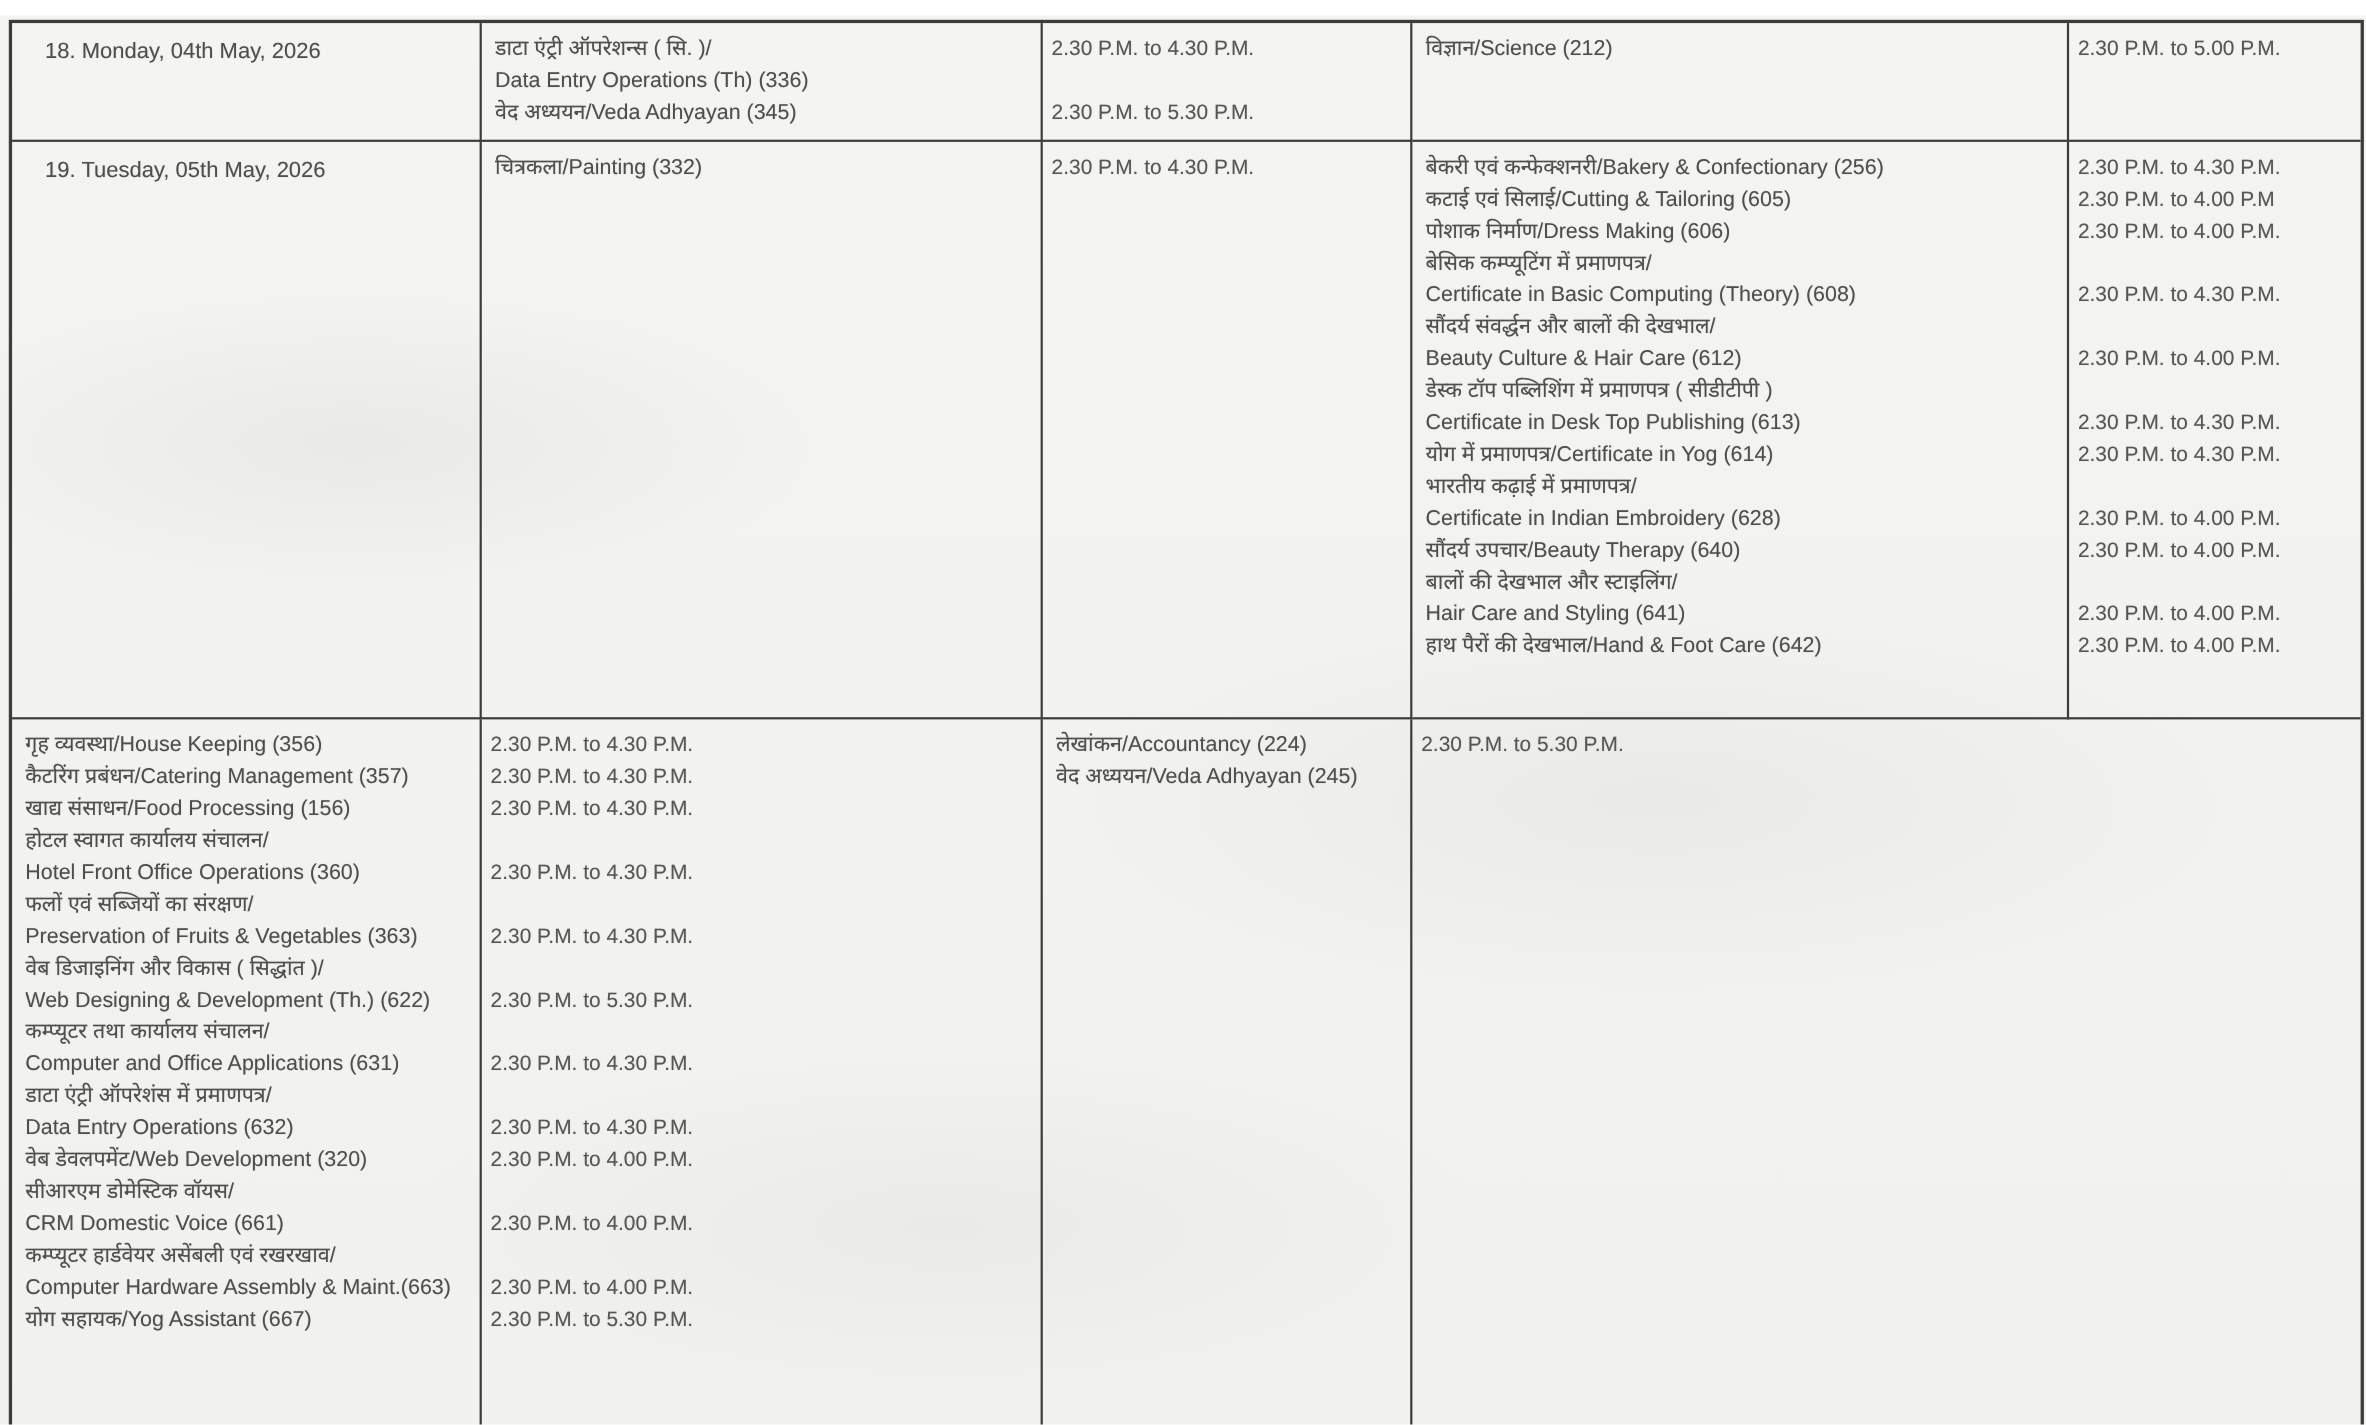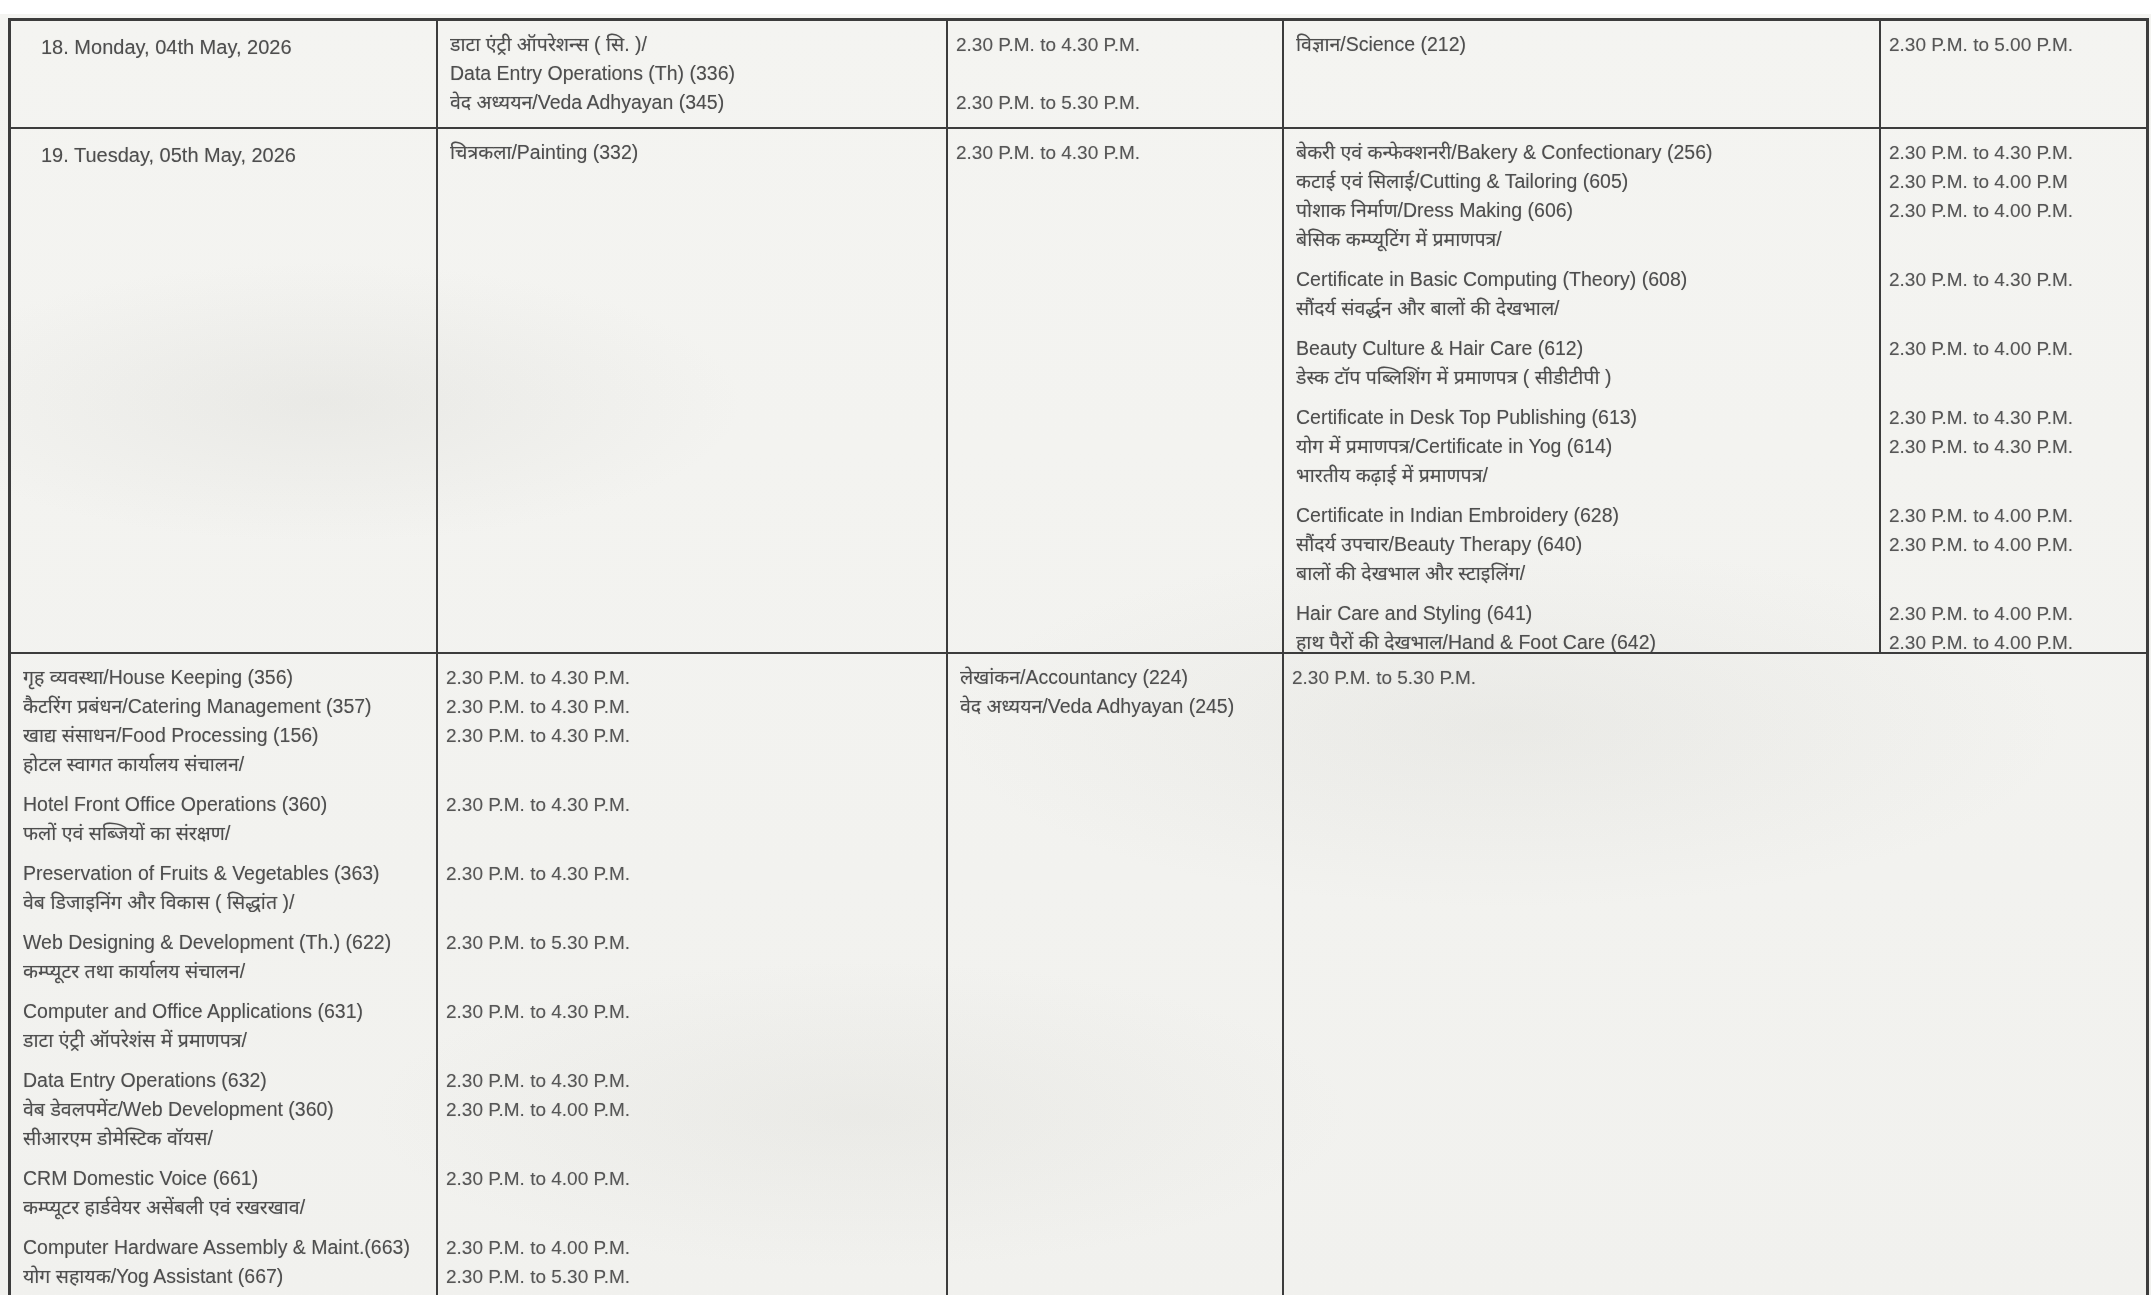--- a/index.html
+++ b/index.html
@@ -57,21 +57,21 @@
     padding: 9px 4px 0 8px;
     font-size: 19px;
     color: #565656;
   }
   .ln {
     height: 29px;
     line-height: 29px;
     white-space: nowrap;
     overflow: hidden;
   }
-  .ln.gap { margin-top: 11px; }
+  .ln.gap { }
 </style>
 </head>
 <body>
 
 <div class="scan-page">
   <div class="timetable">
       <div class="cell date-cell">
         <div class="ln">18. Monday, 04th May, 2026</div>
       </div>
       <div class="cell subject-cell">
@@ -142,21 +142,21 @@
         <div class="ln">होटल स्वागत कार्यालय संचालन/</div>
         <div class="ln gap">Hotel Front Office Operations (360)</div>
         <div class="ln">फलों एवं सब्जियों का संरक्षण/</div>
         <div class="ln gap">Preservation of Fruits &amp; Vegetables (363)</div>
         <div class="ln">वेब डिजाइनिंग और विकास ( सिद्धांत )/</div>
         <div class="ln gap">Web Designing &amp; Development  (Th.) (622)</div>
         <div class="ln">कम्प्यूटर तथा कार्यालय संचालन/</div>
         <div class="ln gap">Computer and Office Applications (631)</div>
         <div class="ln">डाटा एंट्री ऑपरेशंस में प्रमाणपत्र/</div>
         <div class="ln gap">Data Entry Operations (632)</div>
-        <div class="ln">वेब डेवलपमेंट/Web Development  (360)</div>
+        <div class="ln">वेब डेवलपमेंट/Web Development  (320)</div>
         <div class="ln">सीआरएम डोमेस्टिक वॉयस/</div>
         <div class="ln gap">CRM Domestic Voice (661)</div>
         <div class="ln">कम्प्यूटर हार्डवेयर असेंबली एवं रखरखाव/</div>
         <div class="ln gap">Computer Hardware Assembly &amp; Maint.(663)</div>
         <div class="ln">योग सहायक/Yog Assistant (667)</div>
       </div>
       <div class="cell time-cell last-row">
         <div class="ln">2.30 P.M. to 4.30 P.M.</div>
         <div class="ln">2.30 P.M. to 4.30 P.M.</div>
         <div class="ln">2.30 P.M. to 4.30 P.M.</div>

